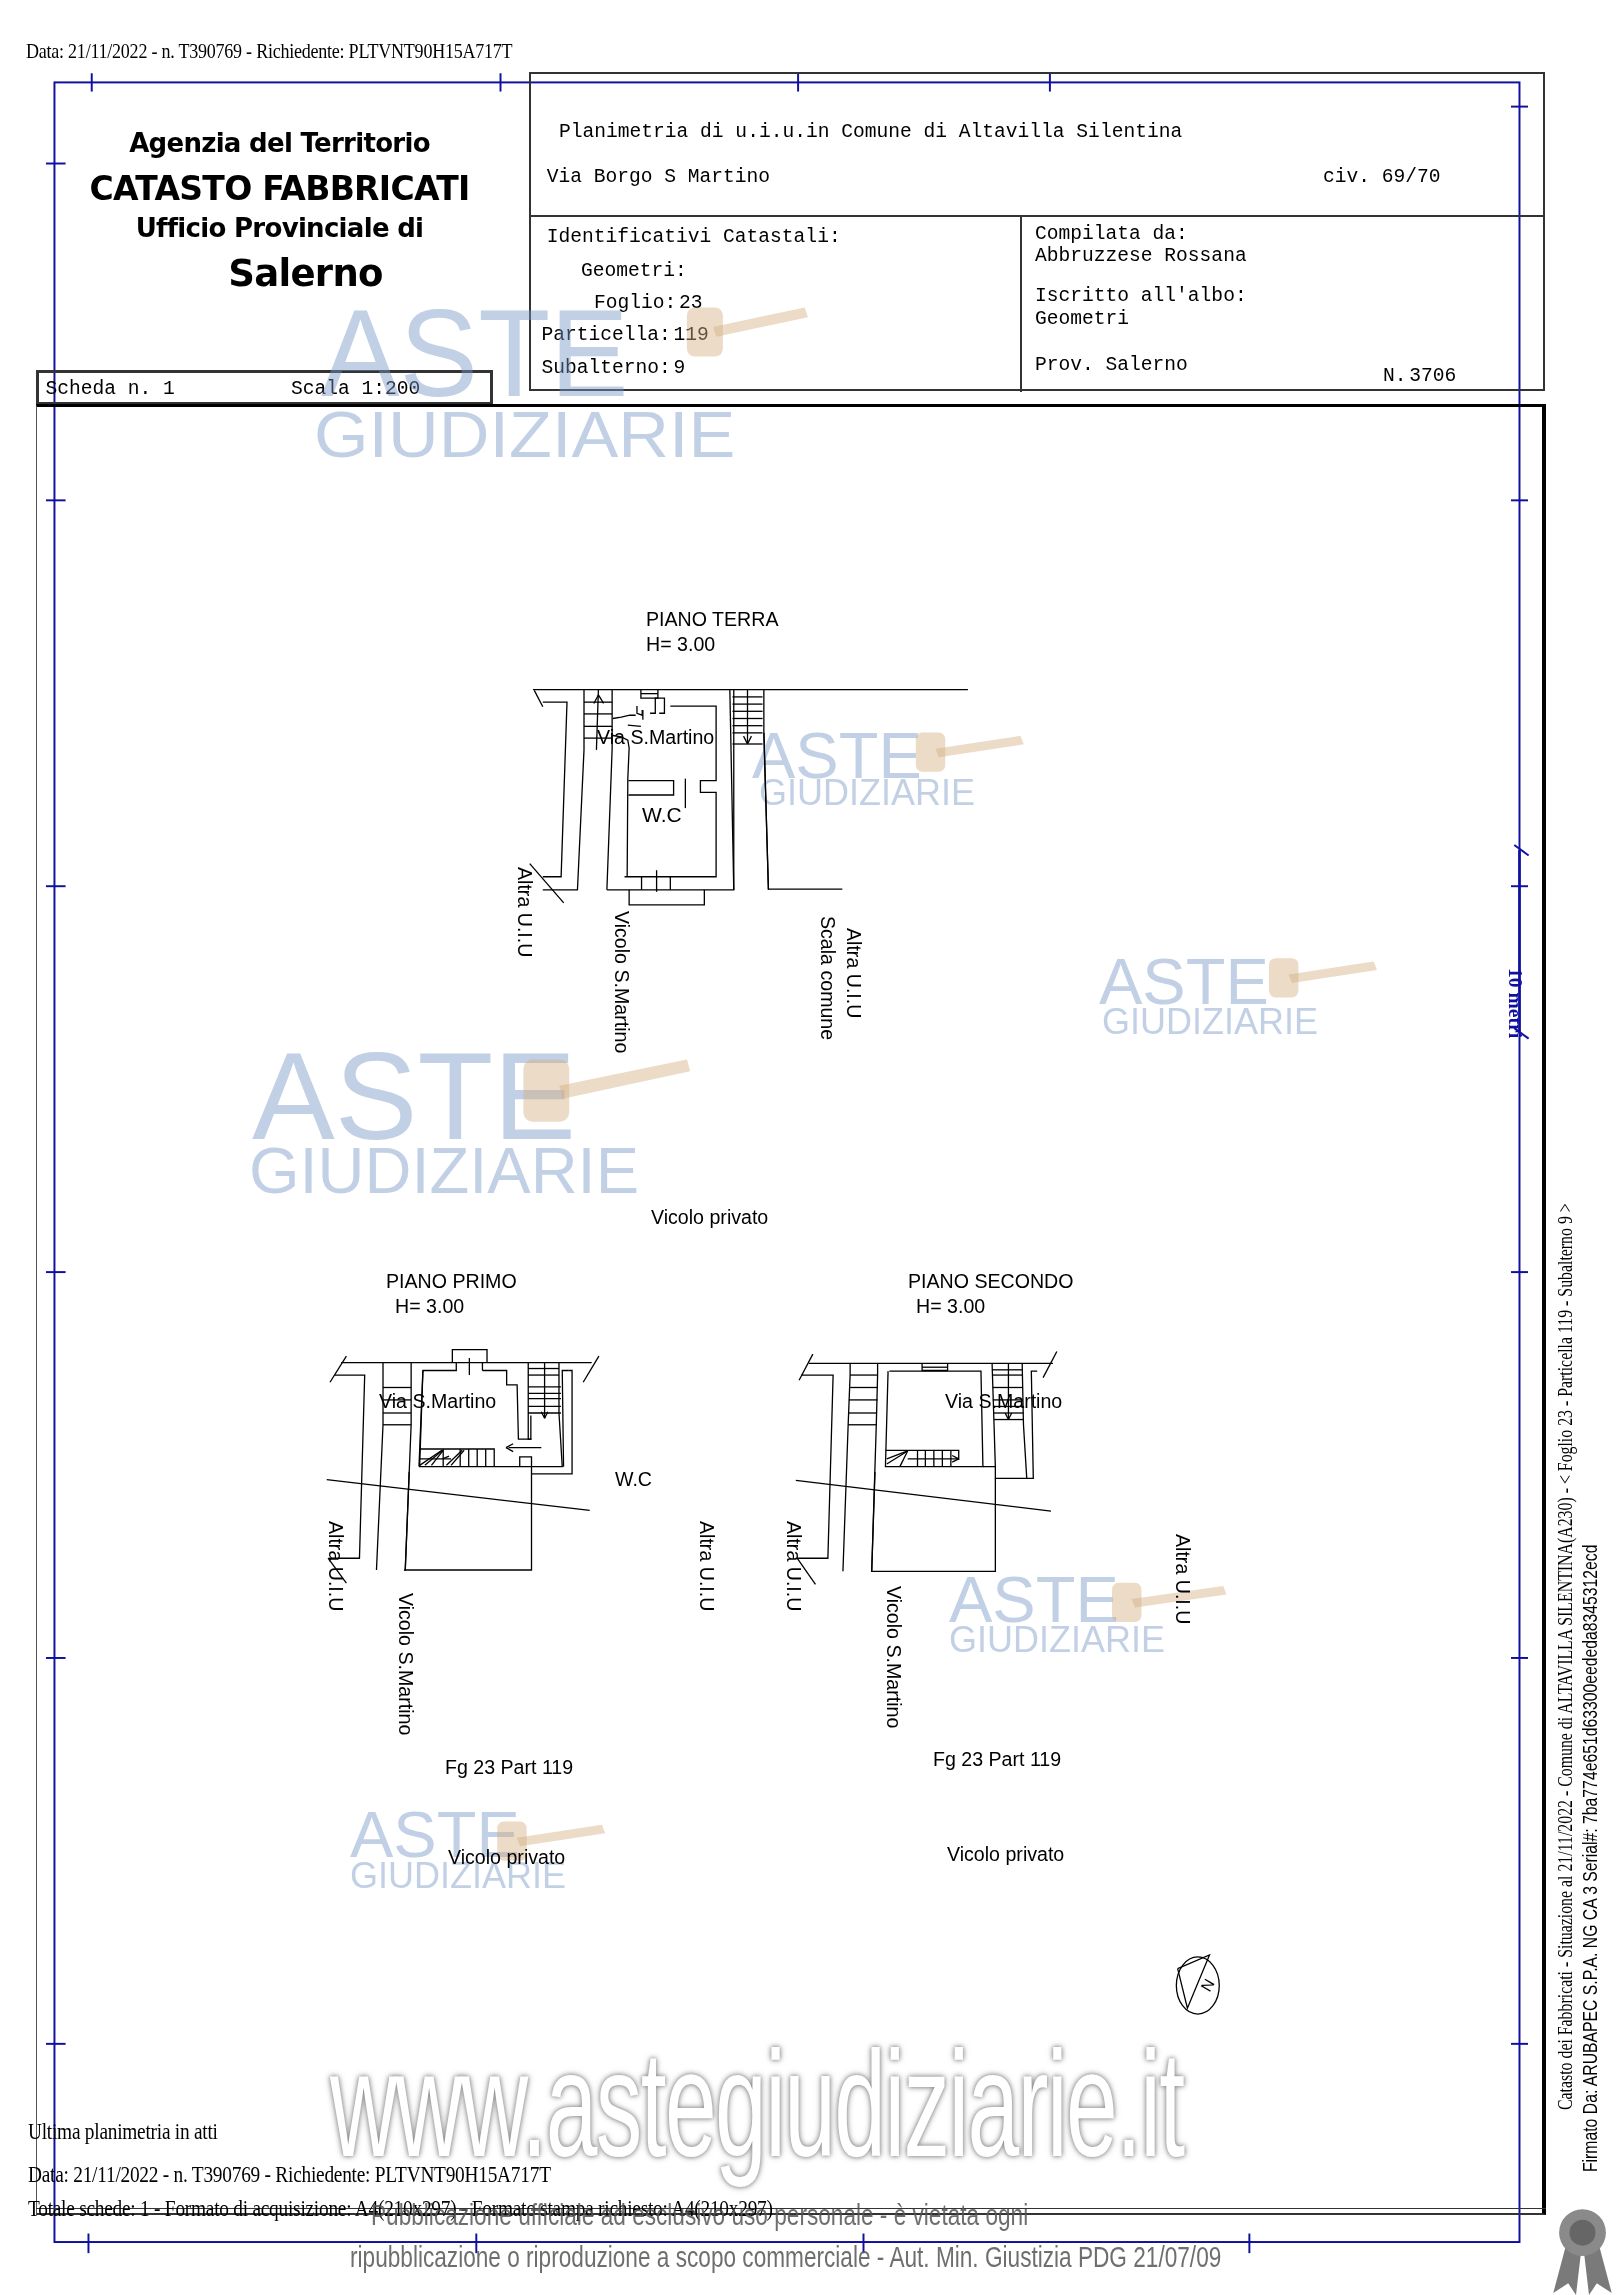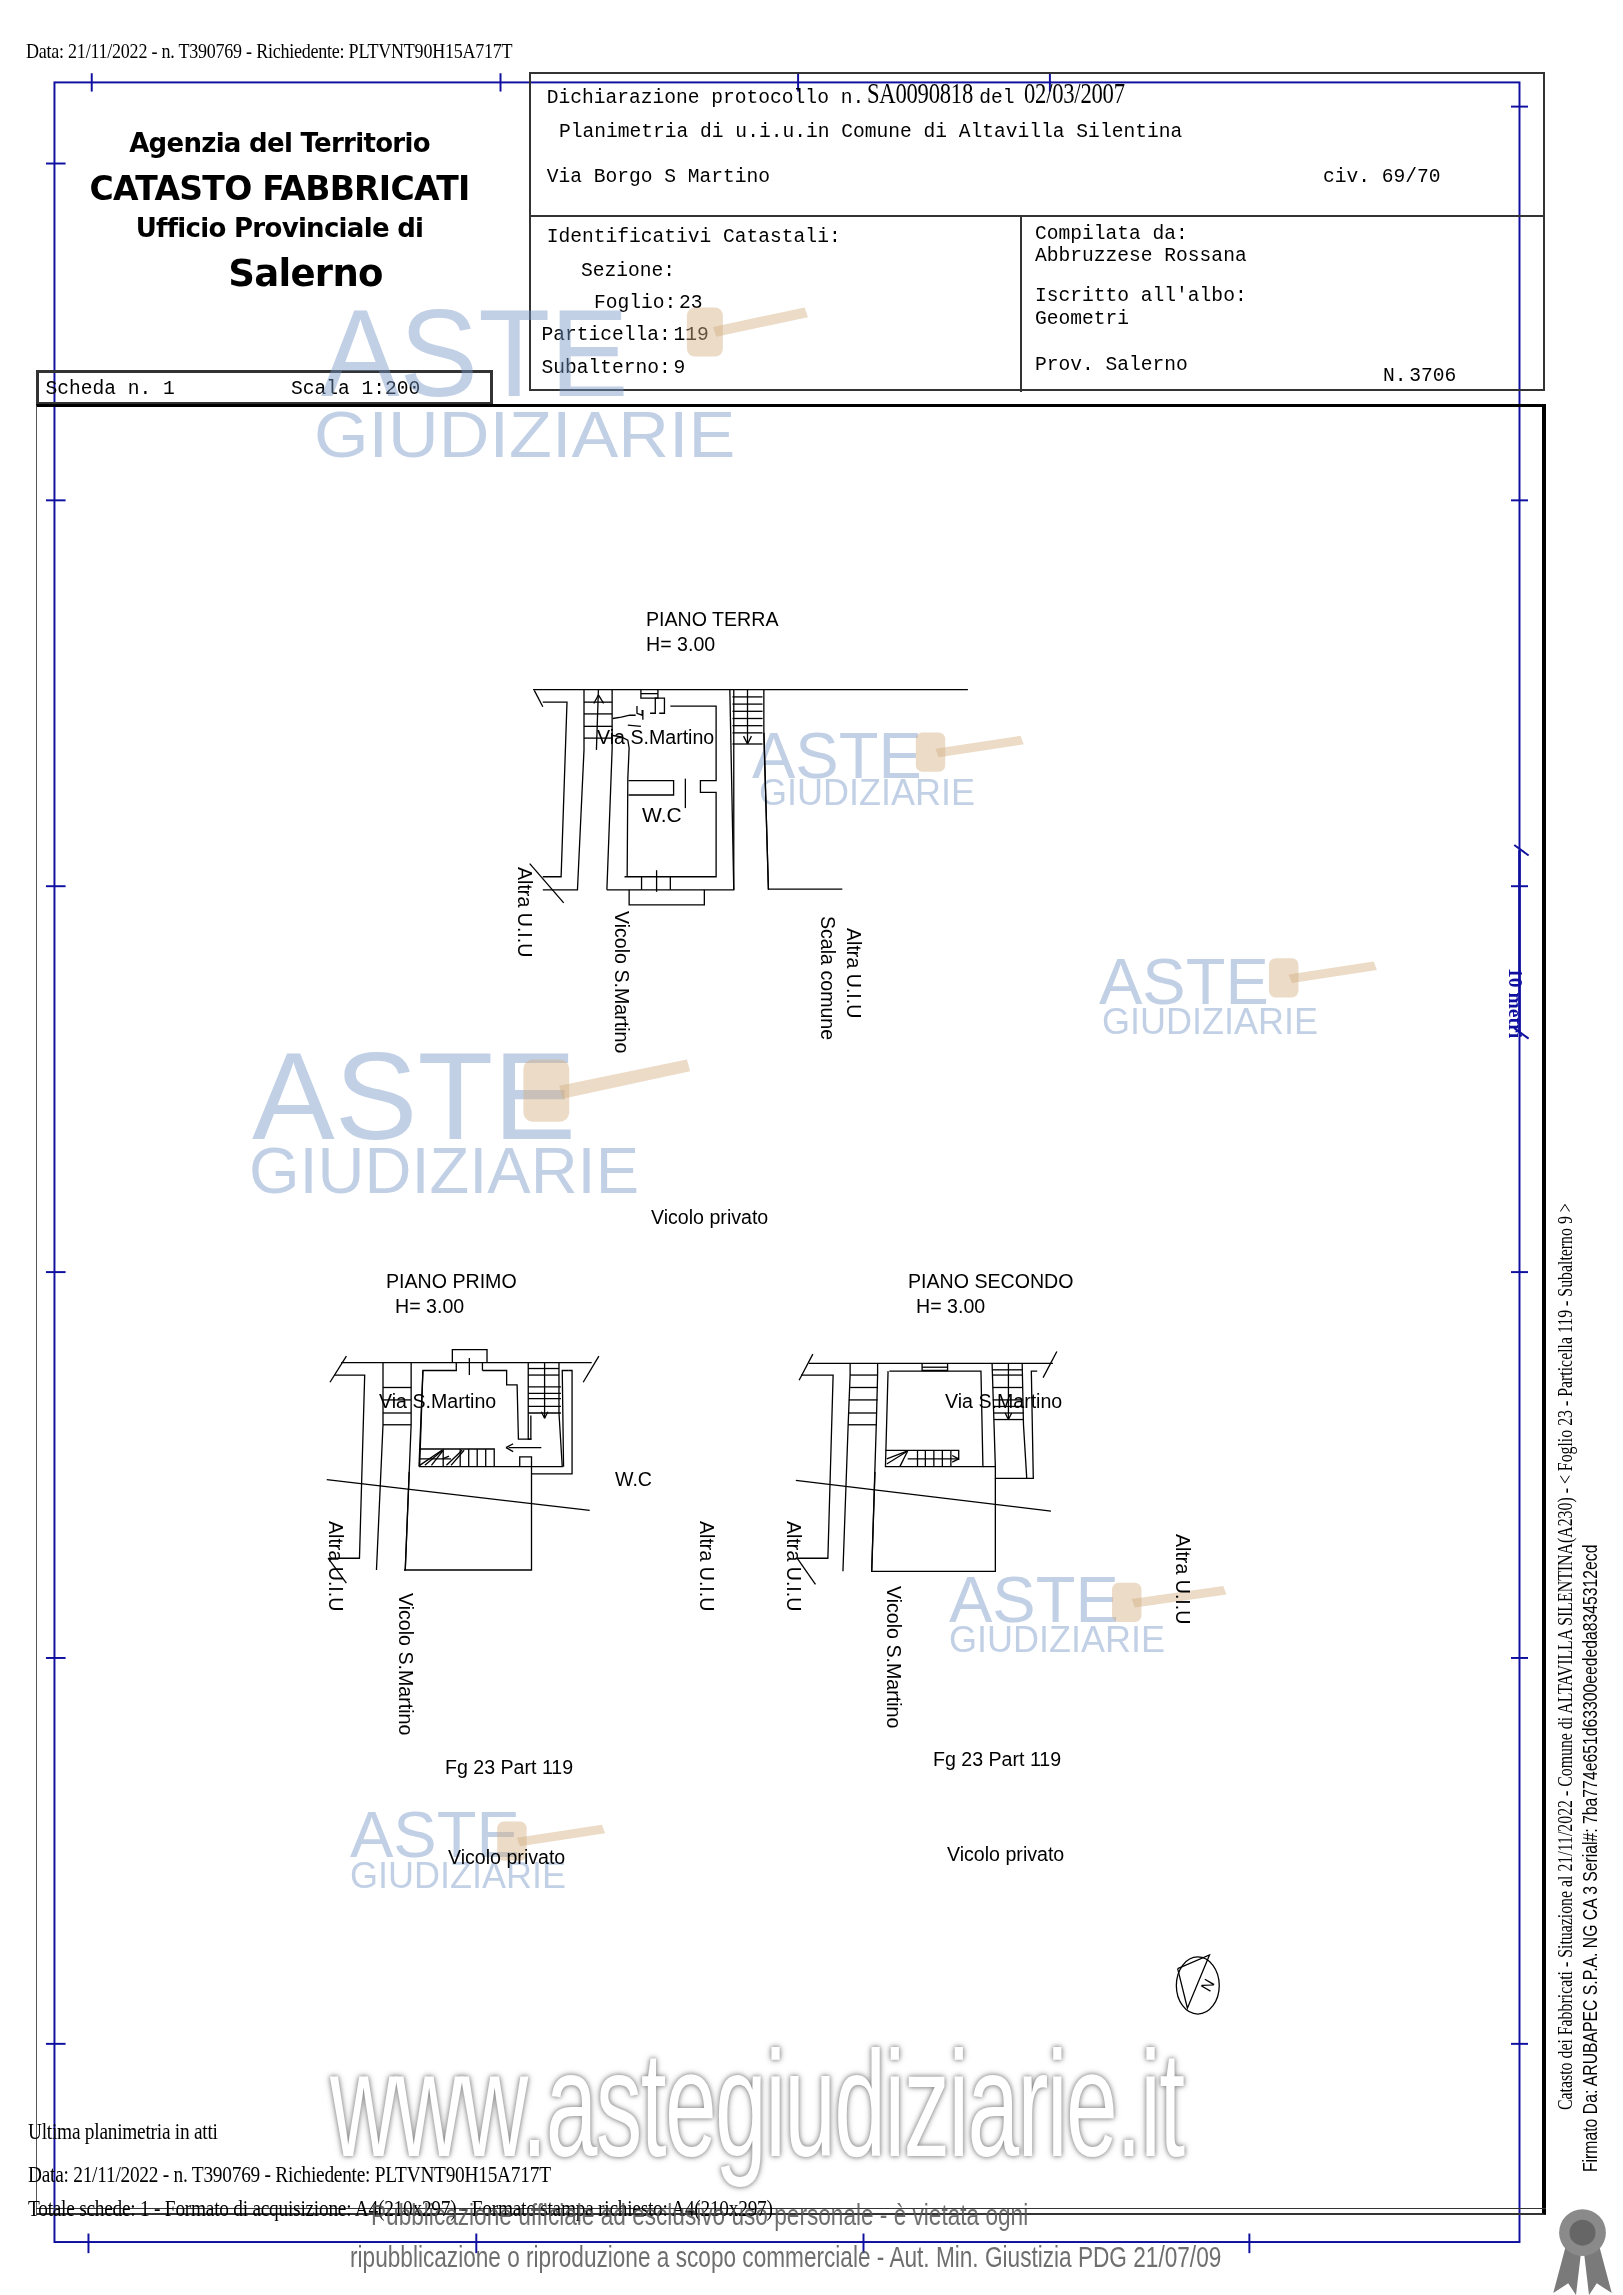--- a/index.html
+++ b/index.html
@@ -59,32 +59,26 @@
 
 <div class="abs agency" style="top:128px; font-size:26px; font-weight:bold;">Agenzia del Territorio</div>
 <div class="abs agency" style="top:169px; font-size:33px;">CATASTO FABBRICATI</div>
 <div class="abs agency" style="top:213px; font-size:26px;">Ufficio Provinciale di</div>
 <div class="abs agency" style="top:252px; font-size:37px; padding-left:26px;">Salerno</div>
 
 <div class="abs box" style="left:529px; top:72px; width:1016px; height:319px;">
   <div class="abs" style="left:0; top:141px; width:1012px; border-top:2px solid #333;"></div>
   <div class="abs" style="left:489px; top:141px; height:177px; border-left:2px solid #333;"></div>
 
-  <div class="abs" style="left:15.7px; top:2.6px; white-space:nowrap;">
-    <span class="mono">Dichiarazione protocollo n.</span>
-    <span class="serif-line" style="display:inline-block; font-size:29px; transform:scaleX(0.78);">SA0090818</span>
-    <span class="mono" style="margin-left:-26px;">del</span>
-    <span class="serif-line" style="display:inline-block; font-size:29px; transform:scaleX(0.78); margin-left:6.5px;">02/03/2007</span>
-  </div>
   <div class="abs mono" style="left:28px; top:47px;">Planimetria di u.i.u.in Comune di Altavilla Silentina</div>
   <div class="abs mono" style="left:15.7px; top:92px;">Via Borgo S Martino</div>
   <div class="abs mono" style="left:792px; top:92px;">civ. 69/70</div>
 
   <div class="abs mono" style="left:15.7px; top:152px;">Identificativi Catastali:</div>
-  <div class="abs mono" style="left:50px; top:186px;">Sezione:</div>
+  <div class="abs mono" style="left:50px; top:186px;">Geometri:</div>
   <div class="abs" style="left:63px; top:218px;">
     <span class="mono">Foglio:</span> <span class="mono">23</span>
   </div>
   <div class="abs" style="left:10.5px; top:250px;">
     <span class="mono">Particella:</span> <span class="mono">119</span>
   </div>
   <div class="abs" style="left:10.5px; top:283px;">
     <span class="mono">Subalterno:</span> <span class="mono">9</span>
   </div>
 

